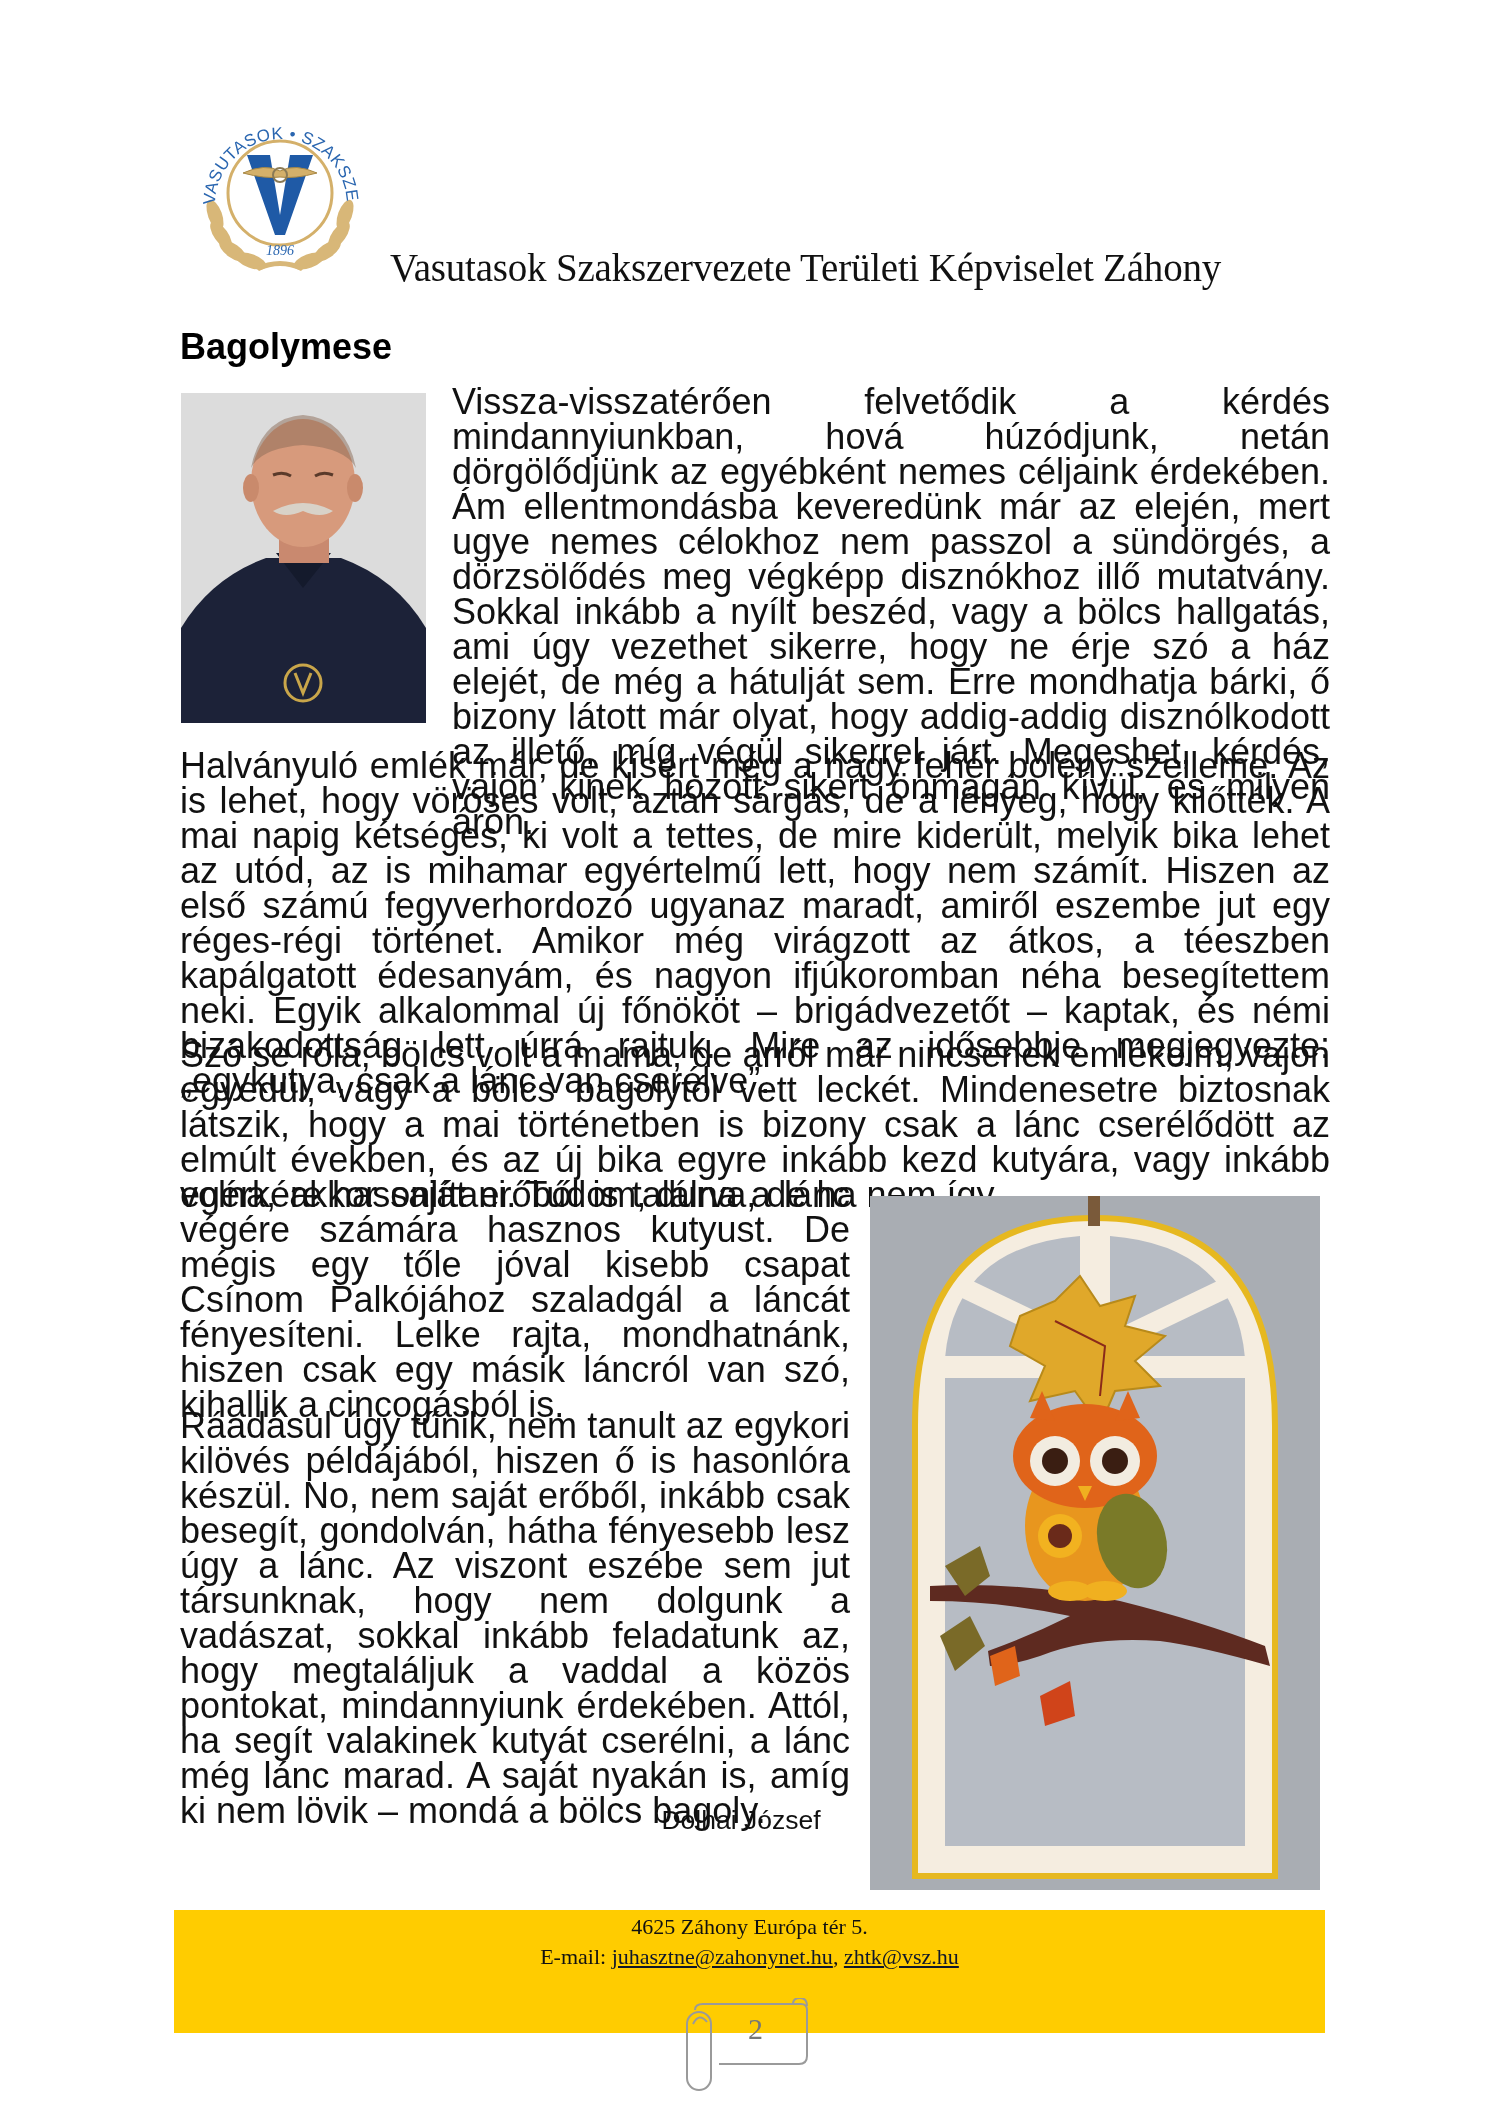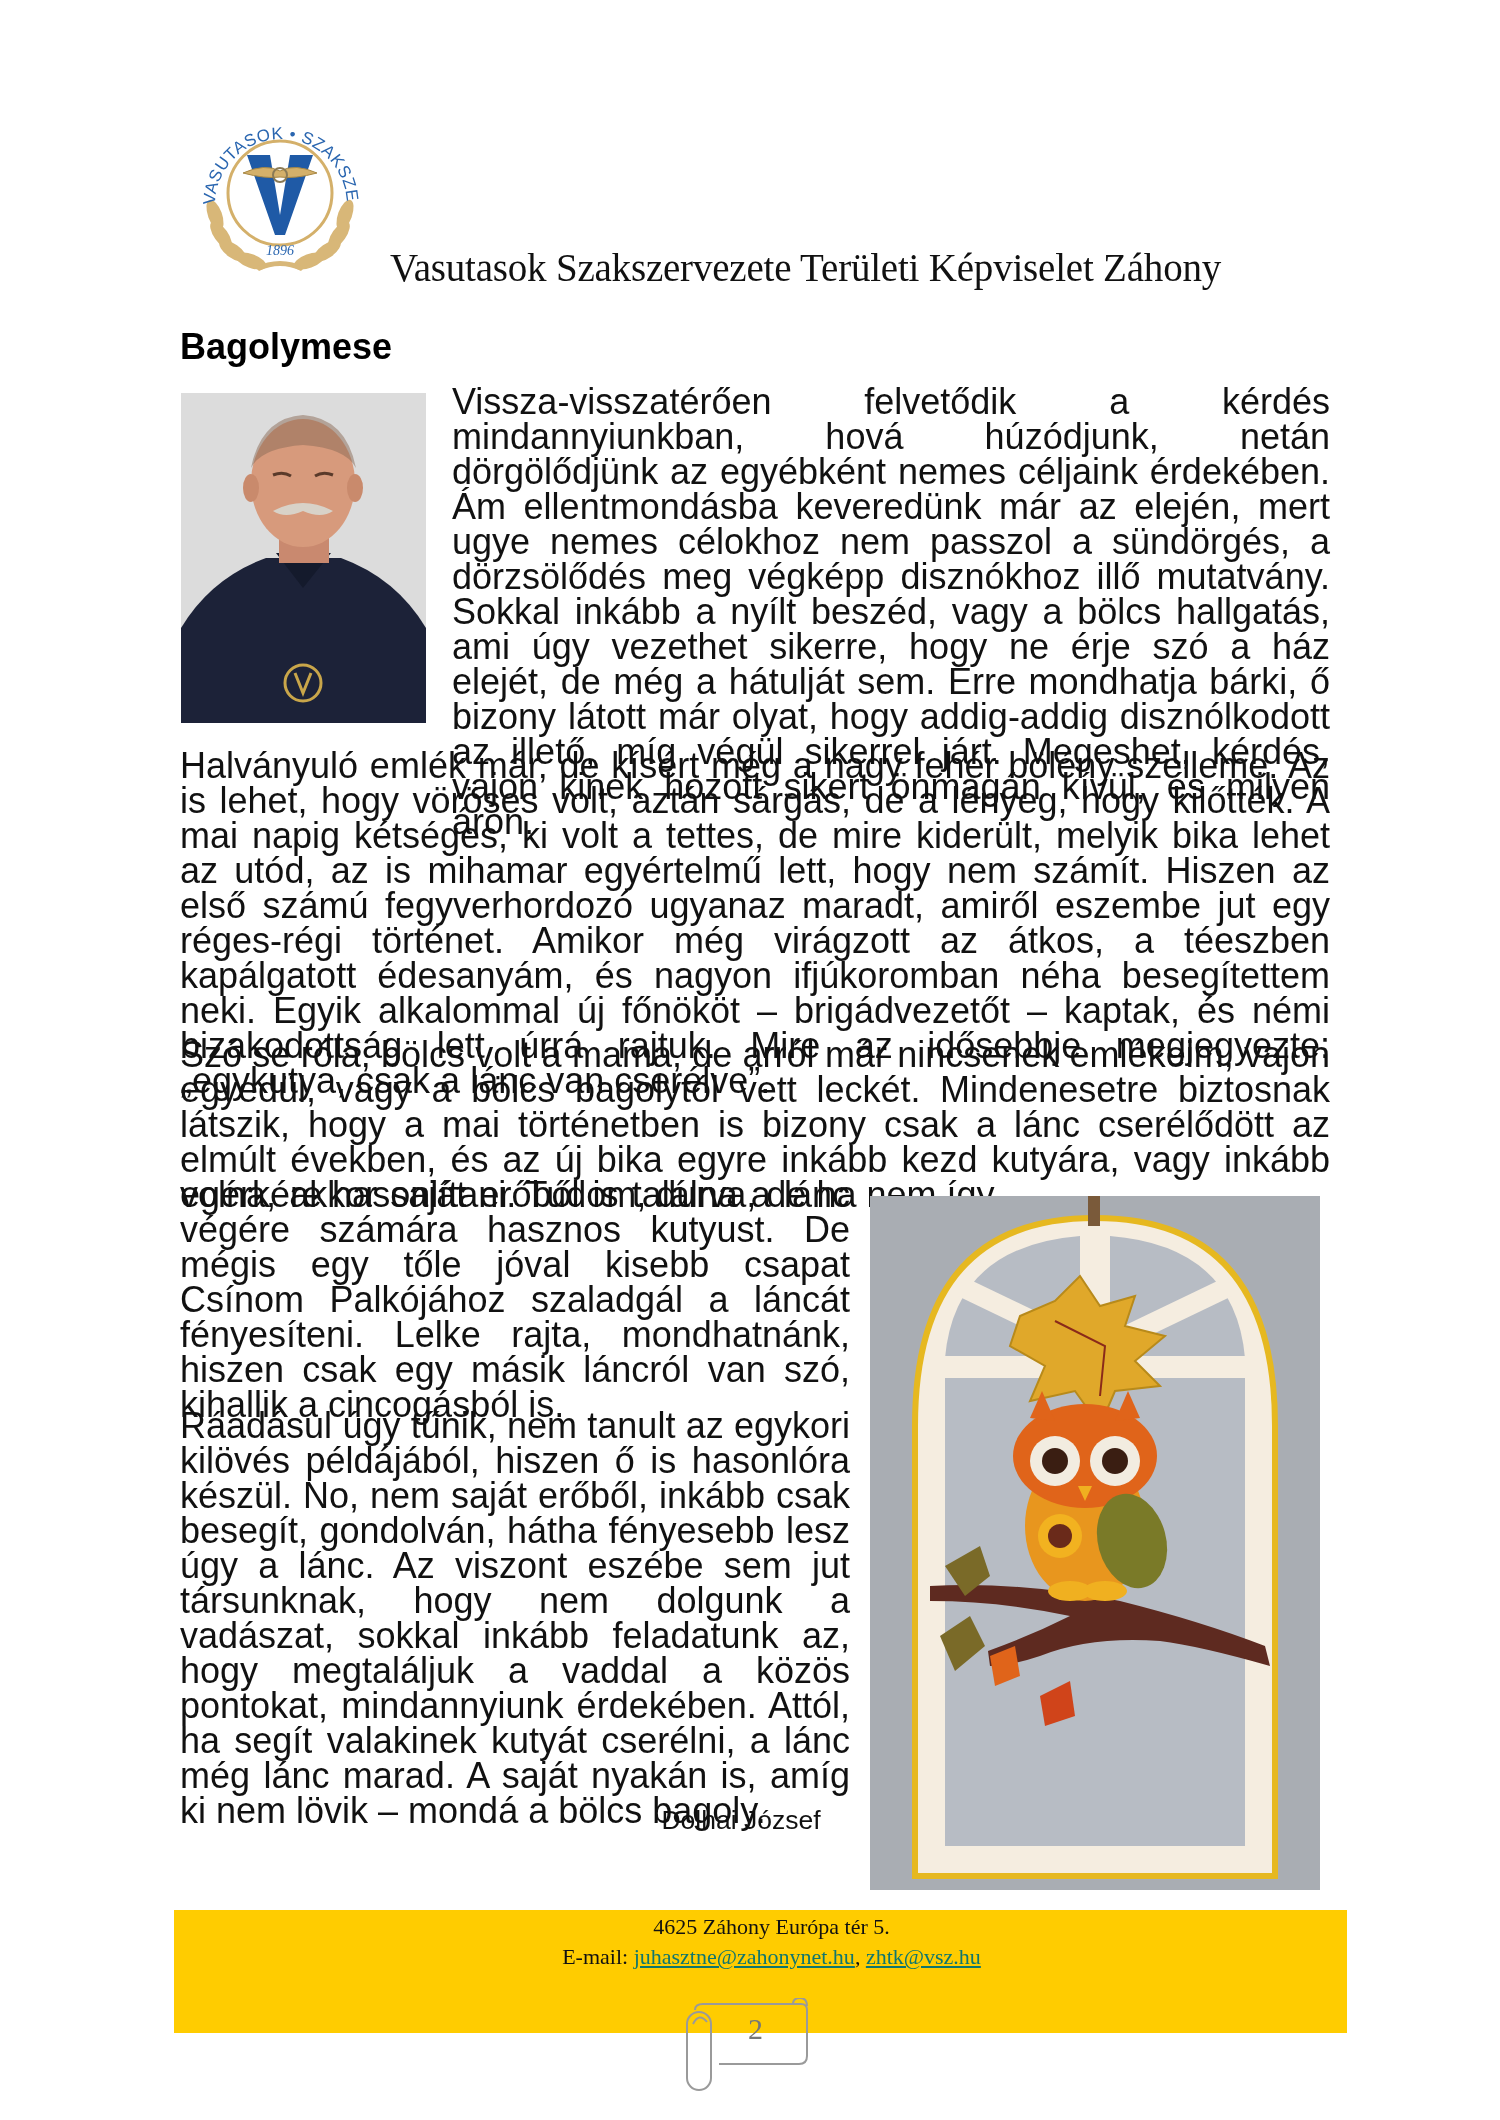--- a/index.html
+++ b/index.html
@@ -16,24 +16,24 @@
   .photo { position: absolute; left: 181px; top: 393px; width: 245px; height: 330px; background: #dcdcdc; overflow: hidden; }
   .p1 { position: absolute; left: 452px; top: 384px; width: 878px; }
   .p2 { position: absolute; left: 180px; top: 748px; width: 1150px; }
   .p3 { position: absolute; left: 180px; top: 1037px; width: 1150px; }
   .p3b { position: absolute; left: 180px; top: 1177px; width: 670px; }
   .p4 { position: absolute; left: 180px; top: 1408px; width: 670px; }
   .author { position: absolute; left: 616px; top: 1805px; width: 250px; text-align: center; font-family: "Liberation Sans", sans-serif; font-size: 26.5px; color: #111; }
 
   .owl-photo { position: absolute; left: 870px; top: 1196px; width: 450px; height: 694px; background: #a9adb3; overflow: hidden; }
 
-  .footer { position: absolute; left: 174px; top: 1910px; width: 1151px; height: 123px; background: #ffcc00; text-align: center; font-family: "Liberation Serif", serif; font-size: 22px; color: #111; padding-left: 22px; }
+  .footer { position: absolute; left: 174px; top: 1910px; width: 1151px; height: 123px; background: #ffcc00; text-align: center; font-family: "Liberation Serif", serif; font-size: 22px; color: #111; }
   .footer .line { line-height: 30px; }
   .footer .line:first-child { margin-top: 2px; }
-  .footer a { color: #0f766e; text-decoration: underline; text-align: center; }
+  .footer a { color: #0f172a; text-decoration: underline; text-align: center; }
 
   .page-num { position: absolute; left: 683px; top: 1998px; width: 145px; height: 95px; }
   .page-num-text { position: absolute; left: 748px; top: 2012px; font-family: "Liberation Serif", serif; font-size: 30px; color: #777; }
 </style>
 </head>
 <body>
 
 <div class="page">
 
   <svg class="logo" viewBox="0 0 190 185">

